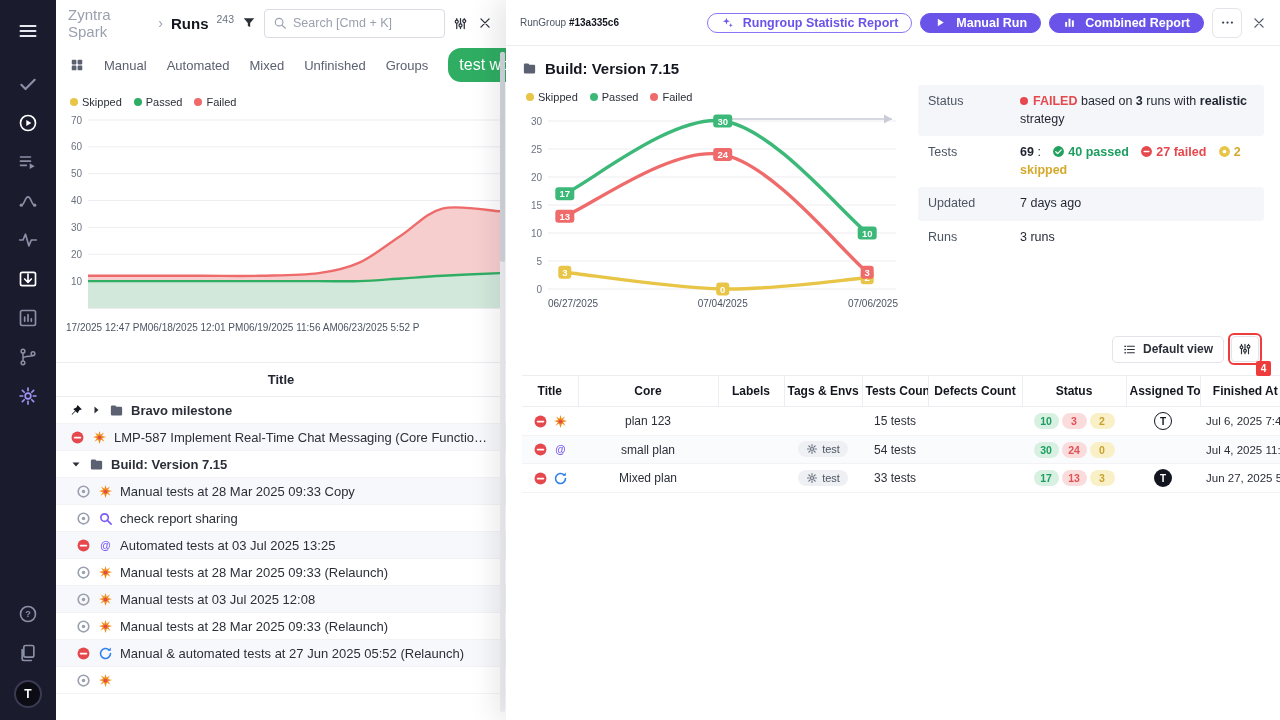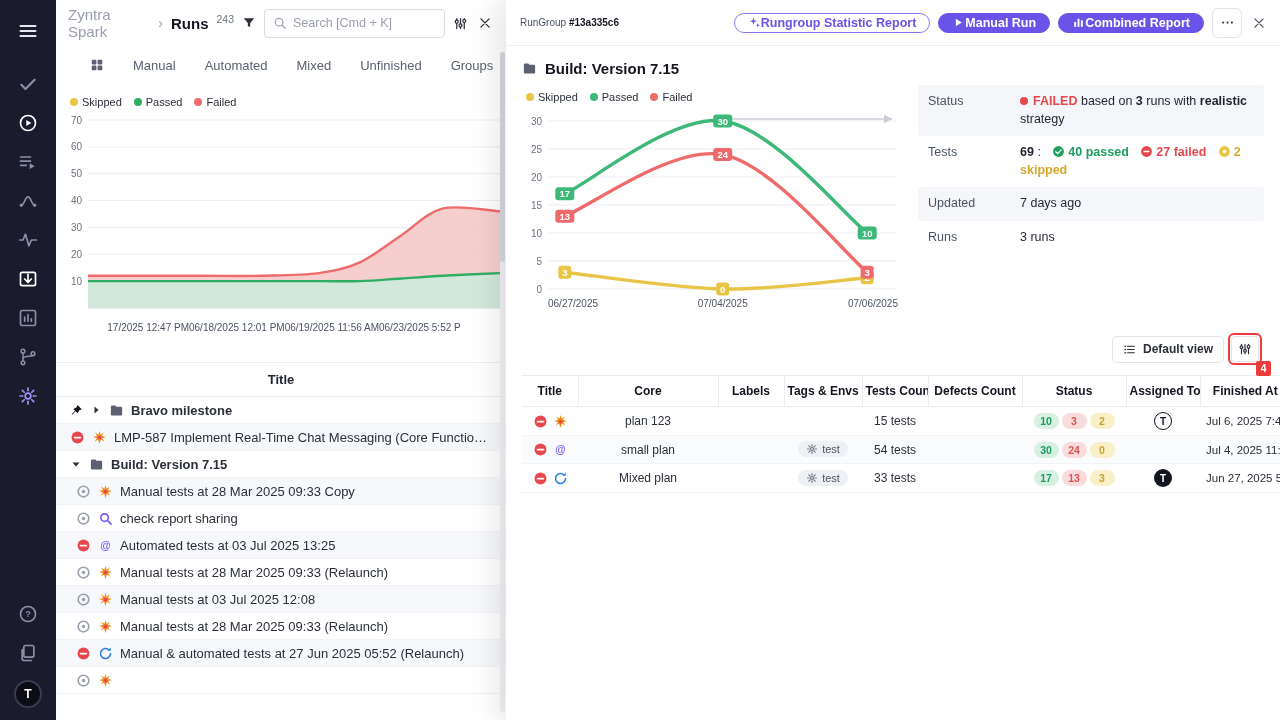--- a/index.html
+++ b/index.html
@@ -25,42 +25,42 @@
   .runs-panel { width:450px; min-width:450px; background:#fff; display:flex; flex-direction:column; position:relative; overflow:hidden; }
   .panel-header { display:flex; align-items:center; gap:6px; padding:8px 12px 6px; height:44px; }
   .bc-dim { color:#9aa0ae; font-size:15px; }
   .bc-sep { color:#9aa0ae; font-size:14px; margin:0 2px; }
   .bc-cur { font-weight:700; font-size:15px; color:#14161f; }
   .bc-count { font-size:10.5px; color:#6b7280; margin:-8px 0 0 2px; }
   .icon-btn { background:none; border:none; color:#2b2f38; cursor:pointer; display:inline-flex; padding:2px; }
   .search-box { margin-left:auto; display:flex; align-items:center; gap:6px; border:1px solid #d9dce3; border-radius:4px; height:29px; padding:0 8px; width:188px; color:#9aa0ae; background:#fff; }
   .search-box input { border:none; outline:none; flex:1; font-size:12.5px; color:#374151; font-family:"Liberation Sans",sans-serif; width:100%; background:transparent; }
   .search-box input::placeholder { color:#9aa0ae; }
-  .tabs { display:flex; align-items:center; gap:29px; padding:4px 14px 8px; font-size:13px; color:#5b6170; white-space:nowrap; overflow:hidden;margin-left:20px; }
+  .tabs { display:flex; align-items:center; gap:20px; padding:4px 14px 8px; font-size:13px; color:#5b6170; white-space:nowrap; overflow:hidden; }
   .tab { cursor:pointer; display:inline-flex; align-items:center; }
   .tab-pill { background:#2fae63; color:#fff; padding:8px 11px; border-radius:13px; font-size:16px; }
   .legend { display:flex; gap:12px; padding:6px 14px 4px; font-size:11px; color:#2b2f38; align-items:center; }
   .dot { width:8px; height:8px; border-radius:50%; display:inline-block; margin-right:4px; }
-  .x-labels { display:flex; justify-content:center; font-size:10px; color:#4b5563; padding:0 4px 0 10px; height:14px; }
+  .x-labels { display:flex; justify-content:flex-start; font-size:10px; color:#4b5563; padding:0 4px 0 10px; height:14px; }
   .list-head { text-align:center; font-weight:700; font-size:13px; color:#232733; padding:9px 0; border-top:1px solid #ececf1; border-bottom:1px solid #ececf1; margin-top:26px; }
   .run-row { display:flex; align-items:center; gap:7px; height:27px; padding:0 14px; font-size:13px; color:#2b2f38; border-bottom:1px solid #f3f3f6; white-space:nowrap; overflow:hidden; cursor:pointer; }
   .run-row.alt { background:#f7f8fb; }
   .run-row.strong .rt { font-weight:600; }
   .run-row.child { padding-left:20px; }
   .rt { flex:1; overflow:hidden; text-overflow:ellipsis; }
   .scroll-track { position:absolute; right:1px; top:52px; width:5px; height:660px; background:#f3f3f6; border-radius:3px; }
   .scroll-thumb { position:absolute; right:0; top:0; width:5px; height:210px; background:#d7d9e0; border-radius:3px; }
 
   
   .drawer { flex:1; background:#fff; box-shadow:-10px 0 26px rgba(20,22,40,.10); display:flex; flex-direction:column; z-index:2; overflow:hidden; }
   .drawer-header { height:46px; min-height:46px; border-bottom:1px solid #ececf1; display:flex; align-items:center; padding:0 14px; gap:8px; }
   .dh-title { font-size:10px; color:#4b5563; white-space:nowrap; }
   .dh-title b { color:#14161f; }
   .dh-actions { margin-left:auto; display:flex; align-items:center; gap:8px; }
-  .btn { height:20px; border-radius:16px; font-size:12.5px; font-weight:600; display:inline-flex; align-items:center; gap:0; padding:0 13px; cursor:pointer; font-family:"Liberation Sans",sans-serif; white-space:nowrap; }
+  .btn { height:20px; border-radius:16px; font-size:12.5px; font-weight:600; display:inline-flex; align-items:center; gap:9px; padding:0 13px; cursor:pointer; font-family:"Liberation Sans",sans-serif; white-space:nowrap; }
   .btn-outline { background:#fff; border:1px solid #8a76f5; color:#6a53e8; }
   .btn-solid { background:#6a53e8; border:1px solid #6a53e8; color:#fff; }
   .btn-sq { width:30px; height:30px; border:1px solid #e2e4ea; border-radius:6px; background:#fff; display:inline-flex; align-items:center; justify-content:center; color:#374151; cursor:pointer; }
   .dh-close { background:none; border:none; color:#4b5563; cursor:pointer; display:inline-flex; margin-left:2px; }
 
   .drawer-body { flex:1; padding:12px 16px; overflow:hidden; display:flex; flex-direction:column; }
   .sec-title { display:flex; align-items:center; gap:8px; font-size:15px; font-weight:700; color:#14161f; margin:2px 0 8px; }
   .top-grid { display:flex; align-items:flex-start; }
   .chart-block { width:382px; min-width:382px; }
   .info-block { flex:1; margin-left:14px; font-size:12.5px; }

